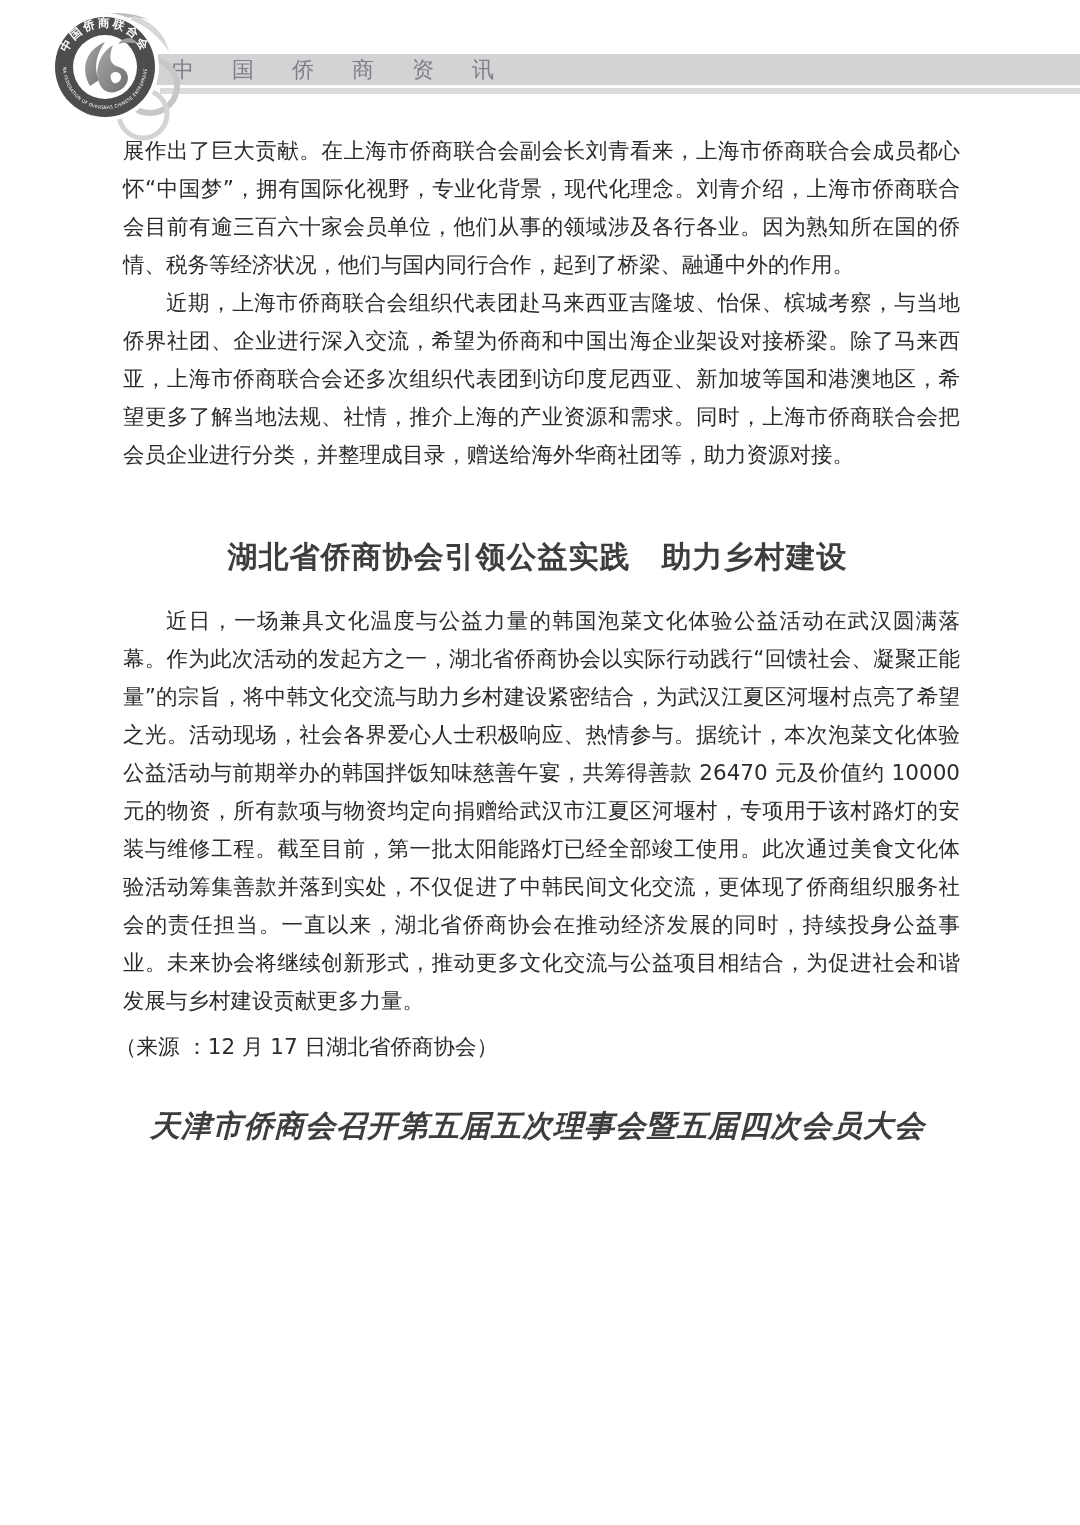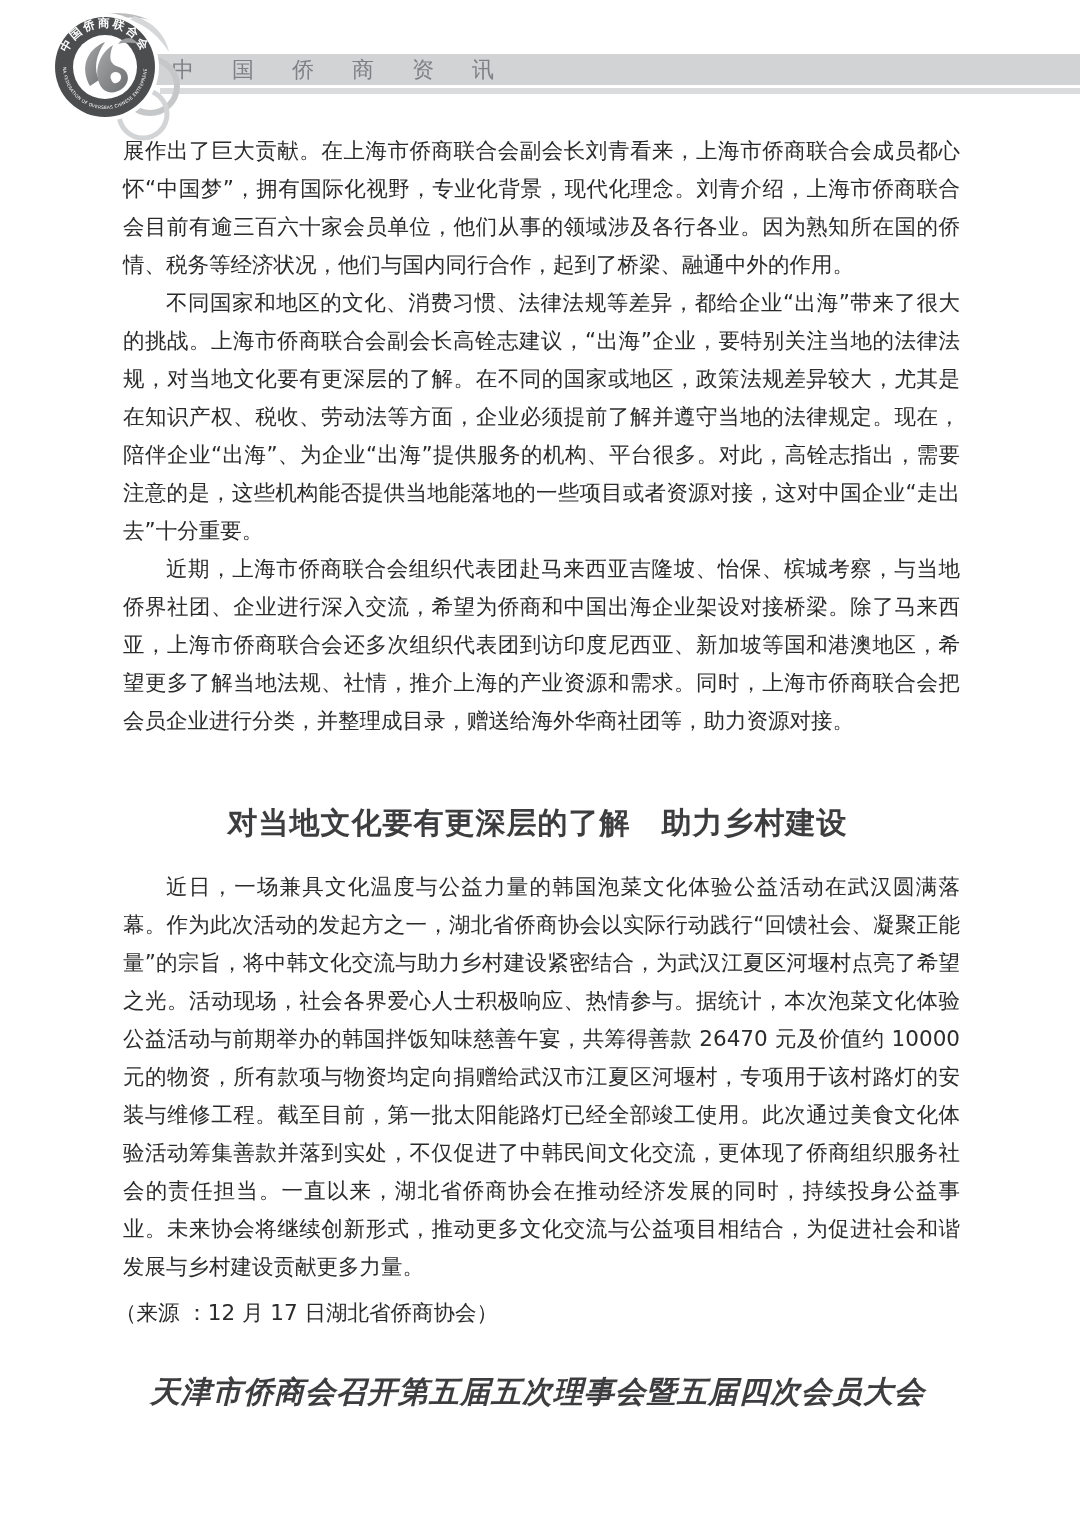--- a/index.html
+++ b/index.html
@@ -135,29 +135,26 @@
     </div>
   </div>
 
   <div class="content">
 
     <div>
       <p class="para">
         <span>展作出了巨大贡献。在上海市侨商联合会副会长刘青看来，上海市侨商联合会成员都心怀“中国梦”，拥有国际化视野，专业化背景，现代化理念。刘青介绍，上海市侨商联合会目前有逾三百六十家会员单位，他们从事的领域涉及各行各业。因为熟知所在国的侨情、税务等经济状况，他们与国内同行合作，起到了桥梁、融通中外的作用。</span>
       </p>
       <p class="para indent">
-        <span>不同国家和地区的文化、消费习惯、法律法规等差异，都给企业“出海”带来了很大的挑战。上海市侨商联合会副会长高铨志建议，“出海”企业，要特别关注当地的法律法规，对当地文化要有更深层的了解。在不同的国家或地区，政策法规差异较大，尤其是在知识产权、税收、劳动法等方面，企业必须提前了解并遵守当地的法律规定。现在，陪伴企业“出海”、为企业“出海”提供服务的机构、平台很多。对此，高铨志指出，需要注意的是，这些机构能否提供当地能落地的一些项目或者资源对接，这对中国企业“走出去”十分重要。</span>
-      </p>
-      <p class="para indent">
         <span>近期，上海市侨商联合会组织代表团赴马来西亚吉隆坡、怡保、槟城考察，与当地侨界社团、企业进行深入交流，希望为侨商和中国出海企业架设对接桥梁。除了马来西亚，上海市侨商联合会还多次组织代表团到访印度尼西亚、新加坡等国和港澳地区，希望更多了解当地法规、社情，推介上海的产业资源和需求。同时，上海市侨商联合会把会员企业进行分类，并整理成目录，赠送给海外华商社团等，助力资源对接。</span>
       </p>
     </div>
 
     <div>
-      <h2 class="article-title title-1">对当地文化要有更深层的了解　助力乡村建设</h2>
+      <h2 class="article-title title-1">湖北省侨商协会引领公益实践　助力乡村建设</h2>
       <p class="para indent para-after-title">
         <span>近日，一场兼具文化温度与公益力量的韩国泡菜文化体验公益活动在武汉圆满落幕。作为此次活动的发起方之一，湖北省侨商协会以实际行动践行“回馈社会、凝聚正能量”的宗旨，将中韩文化交流与助力乡村建设紧密结合，为武汉江夏区河堰村点亮了希望之光。活动现场，社会各界爱心人士积极响应、热情参与。据统计，本次泡菜文化体验公益活动与前期举办的韩国拌饭知味慈善午宴，共筹得善款 26470 元及价值约 10000 元的物资，所有款项与物资均定向捐赠给武汉市江夏区河堰村，专项用于该村路灯的安装与维修工程。截至目前，第一批太阳能路灯已经全部竣工使用。此次通过美食文化体验活动筹集善款并落到实处，不仅促进了中韩民间文化交流，更体现了侨商组织服务社会的责任担当。一直以来，湖北省侨商协会在推动经济发展的同时，持续投身公益事业。未来协会将继续创新形式，推动更多文化交流与公益项目相结合，为促进社会和谐发展与乡村建设贡献更多力量。</span>
       </p>
       <div class="source-line">（来源 ：12 月 17 日湖北省侨商协会）</div>
     </div>
 
     <div>
       <h2 class="article-title title-2">天津市侨商会召开第五届五次理事会暨五届四次会员大会</h2>
     </div>
 

